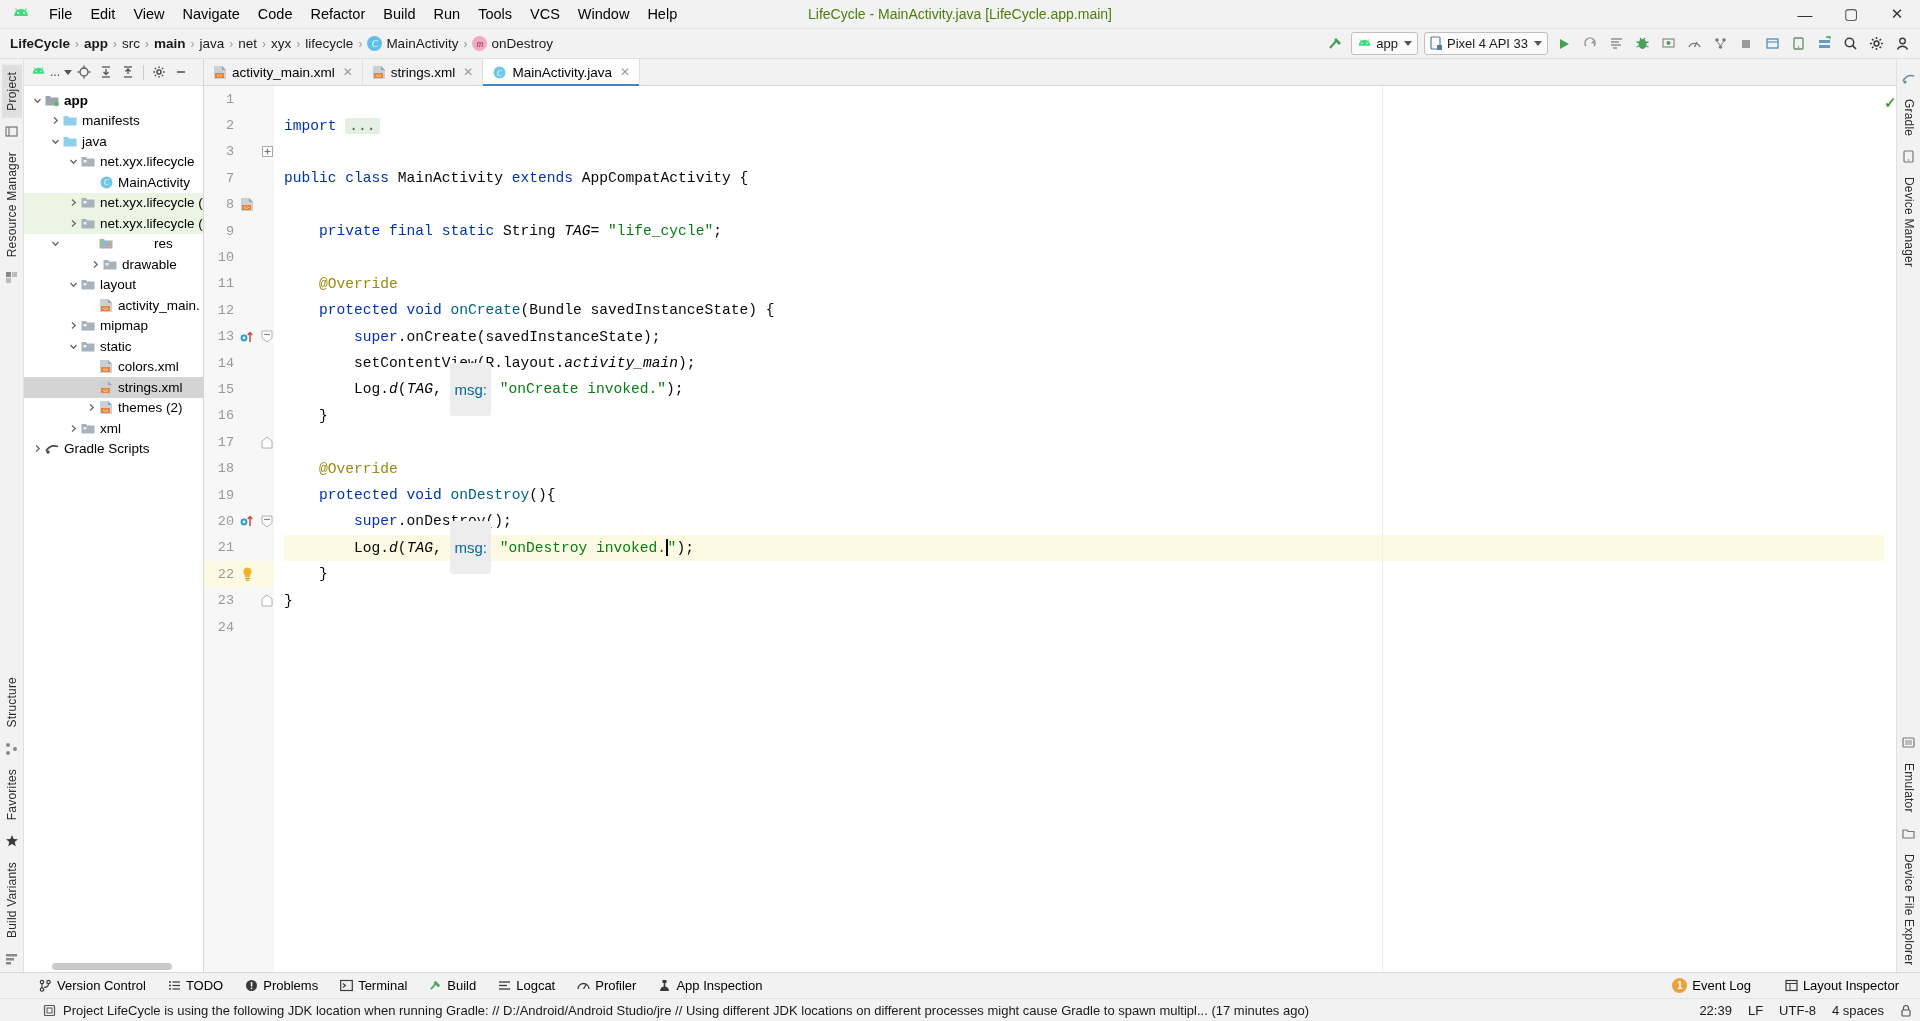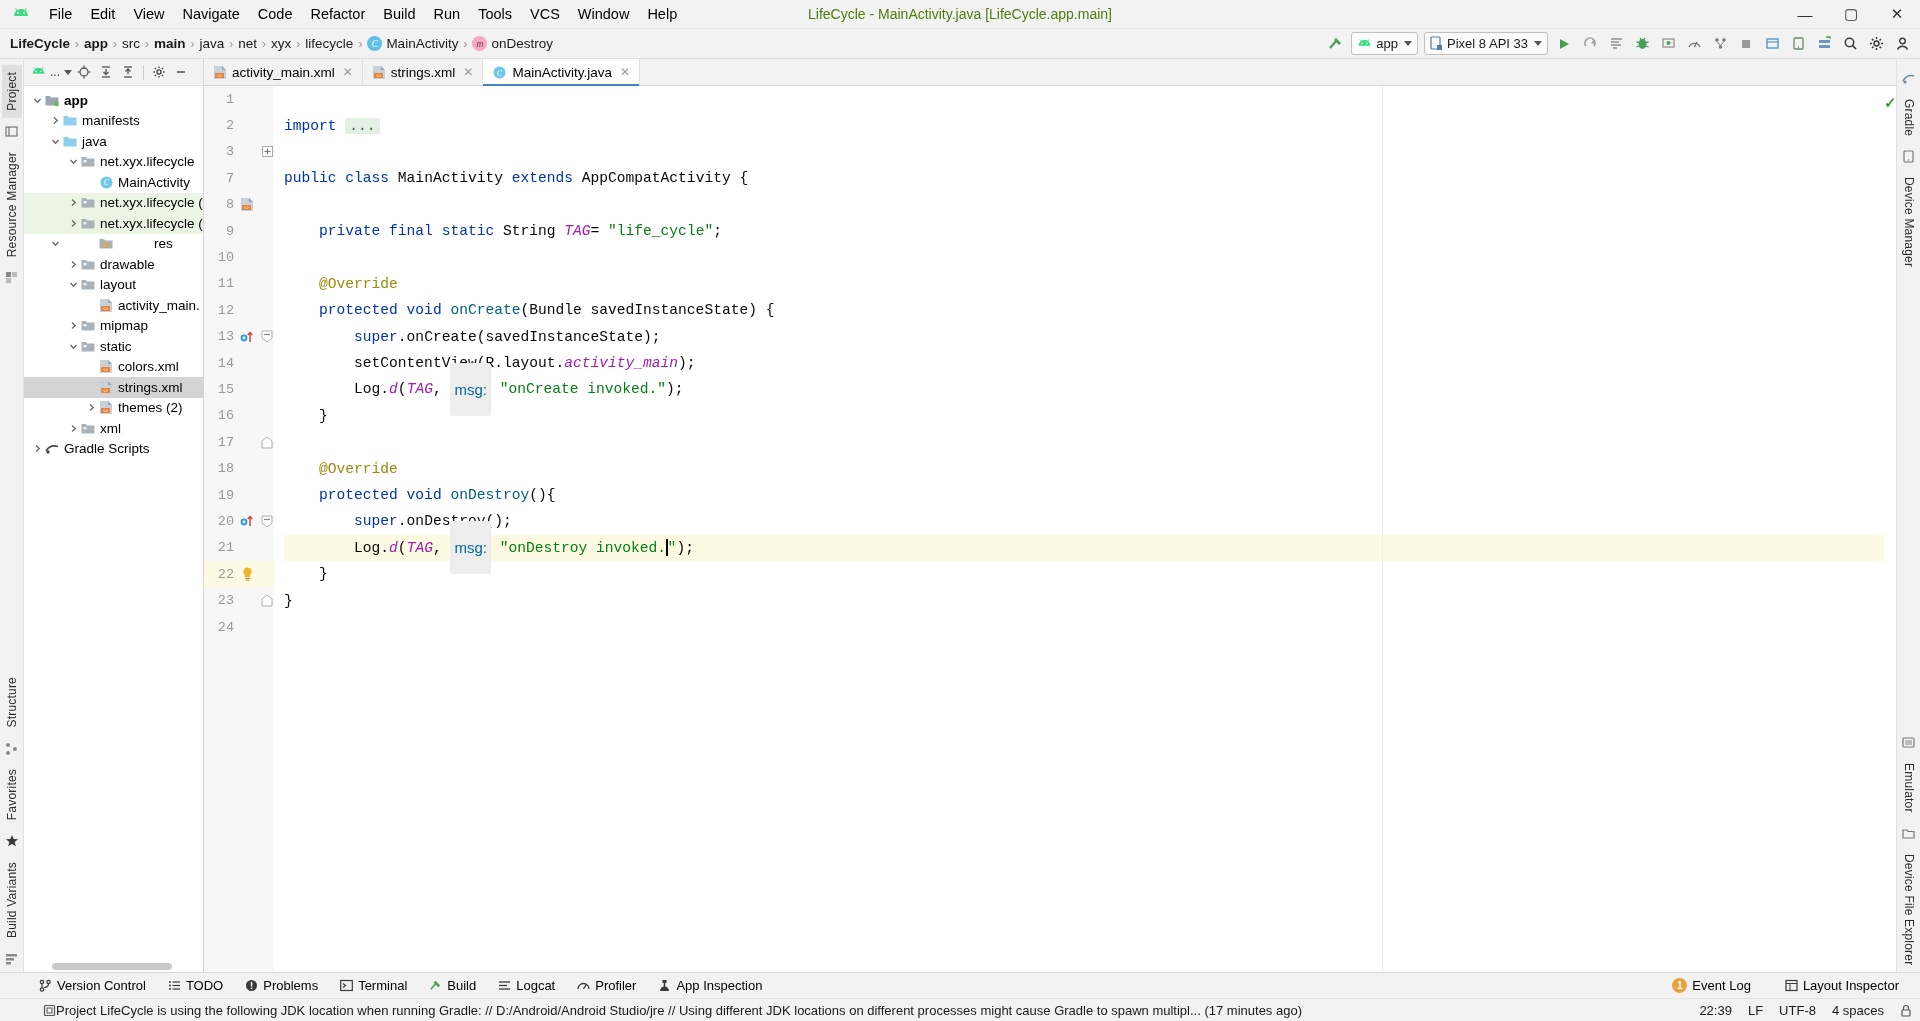--- a/index.html
+++ b/index.html
@@ -136,21 +136,21 @@
   .code {
     flex:1; position:relative; font-family:"Liberation Mono", monospace;
     font-size:14.6px; padding-left:10px; overflow:hidden;
   }
   .cline { height:26.4px; display:flex; align-items:center; white-space:pre; }
   .cline.hl { background:#fcfae2; }
 
   .kw { color:#0033b3; }
   .str { color:#067d17; }
   .fn { color:#00627a; }
-  .fld { color:#a21caf; font-style:italic;text-align:center; }
+  .fld { color:#000000; font-style:italic;text-align:center; }
   .anno { color:#9e880d; }
   .plain { color:#080808; }
   .fold-ph { background:#e4f0e4; color:#555; padding:0 4px; border-radius:2px; }
   .hint {
     background:#ededed; color:#0369a1; font-size:15px; border-radius:3px;
     padding:18px 4px; font-family:"Liberation Sans", sans-serif;
   }
   .caret-bar { display:inline-block; width:1.5px; height:17px; background:#000; vertical-align:-3px; }
 
   .code-right-border { position:absolute; top:0; bottom:0; left: 1108px; width:1px; background:#eee; }
@@ -168,21 +168,21 @@
   .evt-badge {
     width:15px;height:15px;border-radius:50%;background:#e8a33d;color:#fff;
     font-size:10px;display:flex;align-items:center;justify-content:center;font-weight:bold;
   }
 
   
   .statusbar {
     height: 23px; background:#f2f2f2; border-top:1px solid #e2e2e2;
     display:flex; align-items:center; padding:0 8px; font-size:13px; flex:none; color:#1a1a1a;
   }
-  .sb-left { display:flex; align-items:center; min-width:0;padding-left:35px; }
+  .sb-left { display:flex; align-items:center; gap:7px; min-width:0;padding-left:35px; }
   .sb-msg { white-space:nowrap; overflow:hidden; text-overflow:ellipsis; }
   .sb-right { margin-left:auto; display:flex; align-items:center; gap:16px; white-space:nowrap; }
 
   svg { display:block; }
 </style>
 </head>
 <body>
 
 <div class="app">
 
@@ -259,21 +259,21 @@
           <line x1="14.5" y1="1.5" x2="12.5" y2="4" stroke="#3ddc84" stroke-width="1.1"></line>
         </svg>
         <span class="lbl">app</span>
         <span class="caret"></span>
       </div>
       <div class="combo">
         <svg width="13" height="15" viewBox="0 0 13 15">
           <rect x="1" y="1" width="9" height="12" rx="1" fill="none" stroke="#5a7a9a" stroke-width="1.2"></rect>
           <rect x="7" y="9" width="5" height="5" fill="#5a7a9a"></rect>
         </svg>
-        <span class="lbl">Pixel 8 API 33</span>
+        <span class="lbl">Pixel 4 API 33</span>
         <span class="caret"></span>
       </div>
       <div class="tb-btn">
         <svg width="14" height="14" viewBox="0 0 14 14">
             <path d="M3 2 L12 7 L3 12 Z" fill="#49a04c"></path>
           </svg>
       </div>
       <div class="tb-btn">
         <svg width="15" height="15" viewBox="0 0 15 15">
           <path d="M3 10 A5 5 0 1 1 11 10" stroke="#9a9a9a" stroke-width="1.6" fill="none"></path>
@@ -577,21 +577,21 @@
             <span class="ticon">
               <svg width="14" height="13" viewBox="0 0 14 13">
                 <path d="M0.5 2 L5 2 L6 3.5 L13.5 3.5 L13.5 11.5 L0.5 11.5 Z" fill="#a8b2ba"></path>
                 <rect x="3" y="6" width="7" height="1" fill="#e8a33d"></rect>
                 <rect x="3" y="8" width="7" height="1" fill="#e8a33d"></rect>
                 <rect x="3" y="10" width="7" height="1" fill="#e8a33d"></rect>
               </svg>
             </span>
             <span class="tlabel">res</span>
           </div>
-          <div class="trow" style="padding-left: 42px;">
+          <div class="trow" style="padding-left: 42px; justify-content: center;">
             <span class="twist">
               <svg width="9" height="9" viewBox="0 0 9 9">
                 <path d="M3 1.5 L6.3 4.5 L3 7.5" stroke="#666" stroke-width="1.3" fill="none"></path>
               </svg>
             </span>
             <span class="ticon">
               <svg width="14" height="13" viewBox="0 0 14 13">
                 <path d="M0.5 2 L5 2 L6 3.5 L13.5 3.5 L13.5 11.5 L0.5 11.5 Z" fill="#a8b2ba"></path>
                 <rect x="2.5" y="5" width="3" height="2.4" fill="#eef2f4"></rect>
               </svg>

